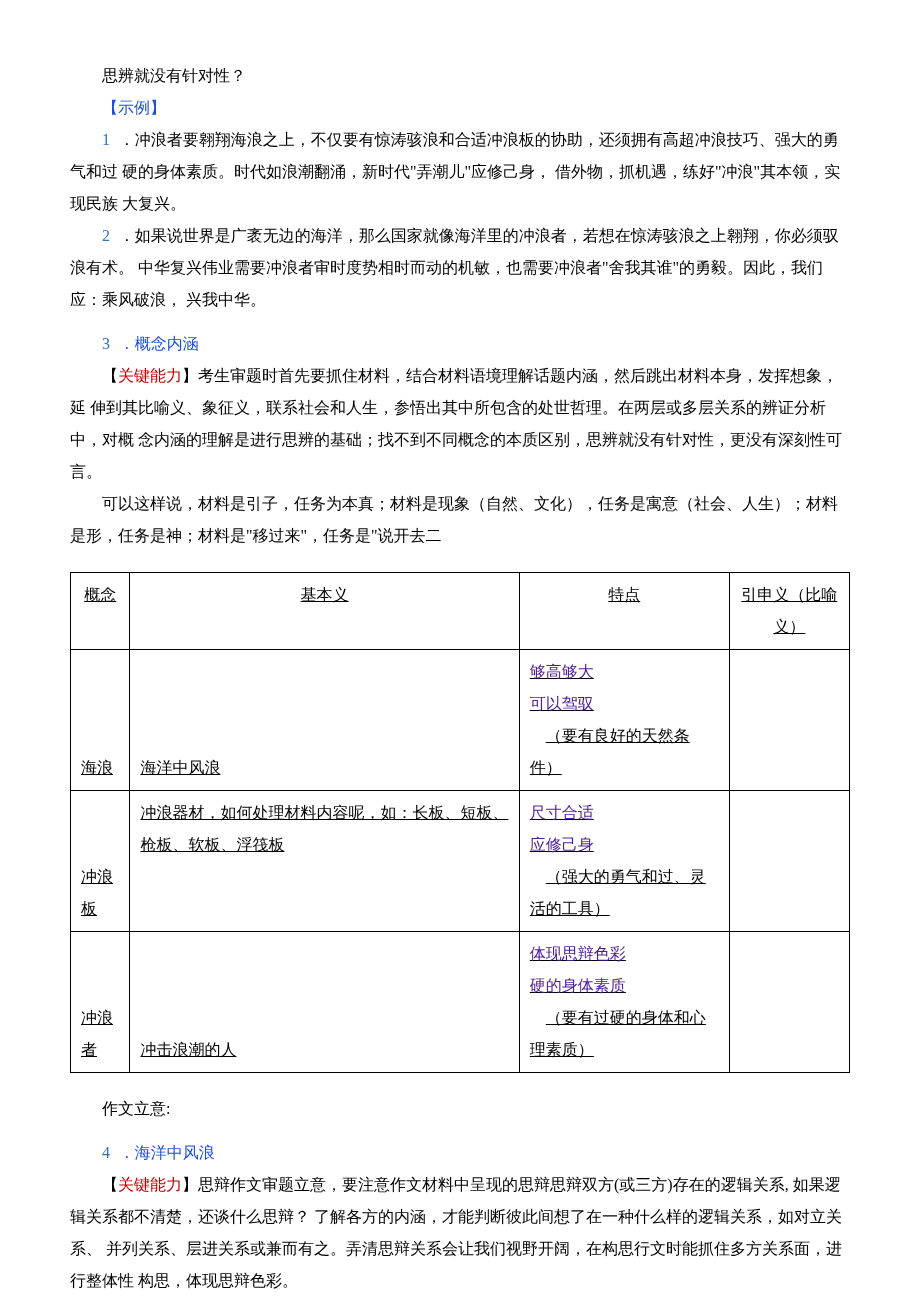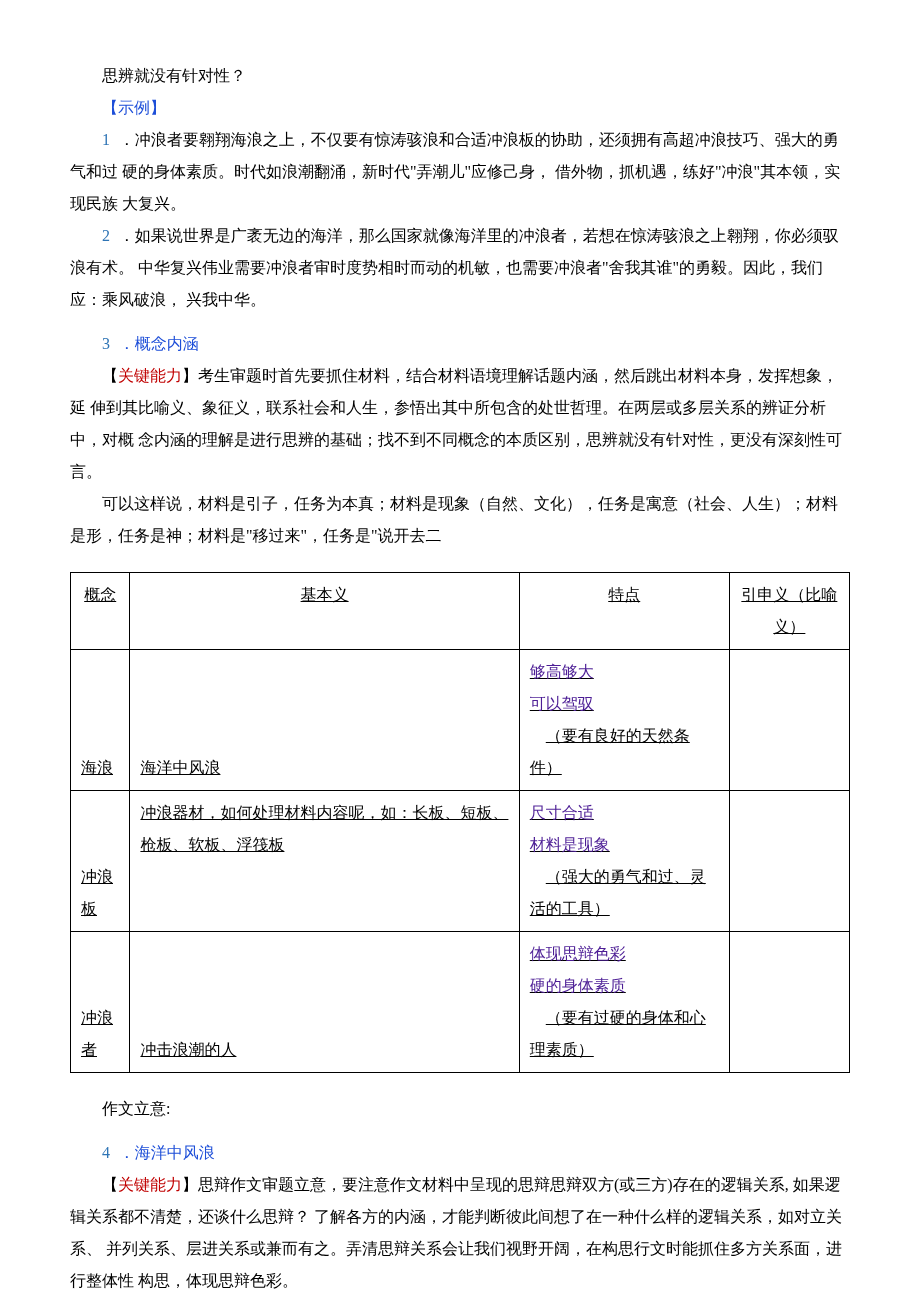--- a/index.html
+++ b/index.html
@@ -102,21 +102,21 @@
         <div class="cell-blue">可以驾驭</div>
         <div><span class="char-indent"></span><span>（要有良好的天然条件）</span></div>
       </td>
       <td></td>
     </tr>
     <tr>
       <td class="cell-center">冲浪板</td>
       <td>冲浪器材，如何处理材料内容呢，如：长板、短板、枪板、软板、浮筏板</td>
       <td>
         <div class="cell-blue">尺寸合适</div>
-        <div class="cell-blue">材料是现象</div>
+        <div class="cell-blue">应修己身</div>
         <div><span class="char-indent"></span><span>（强大的勇气和过、灵活的工具）</span></div>
       </td>
       <td></td>
     </tr>
     <tr>
       <td class="cell-center">冲浪者</td>
       <td class="cell-center">冲击浪潮的人</td>
       <td>
         <div class="cell-blue">体现思辩色彩</div>
         <div class="cell-blue">硬的身体素质</div>

